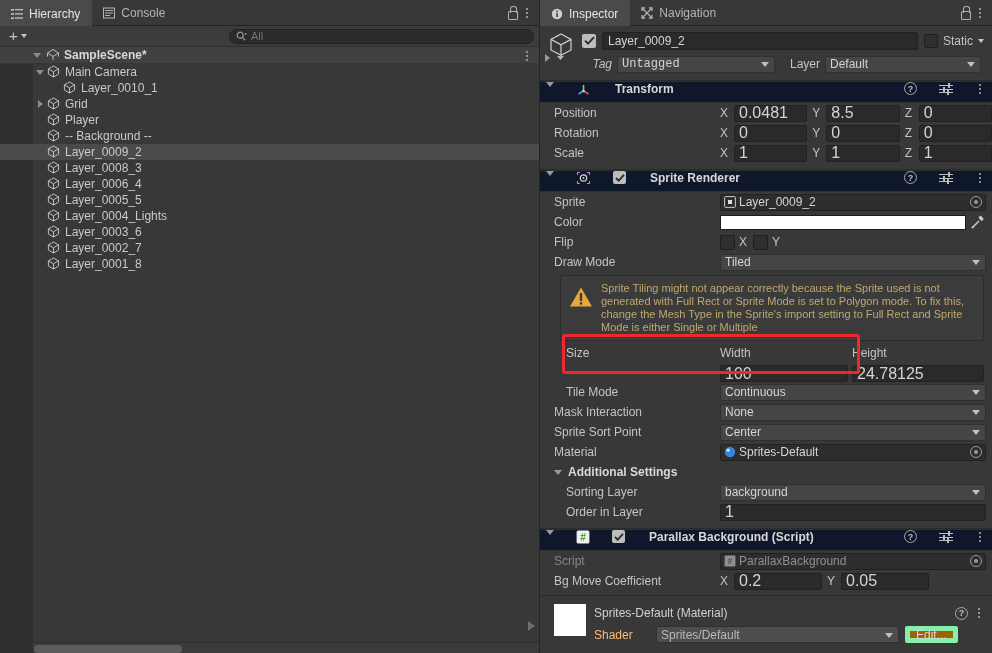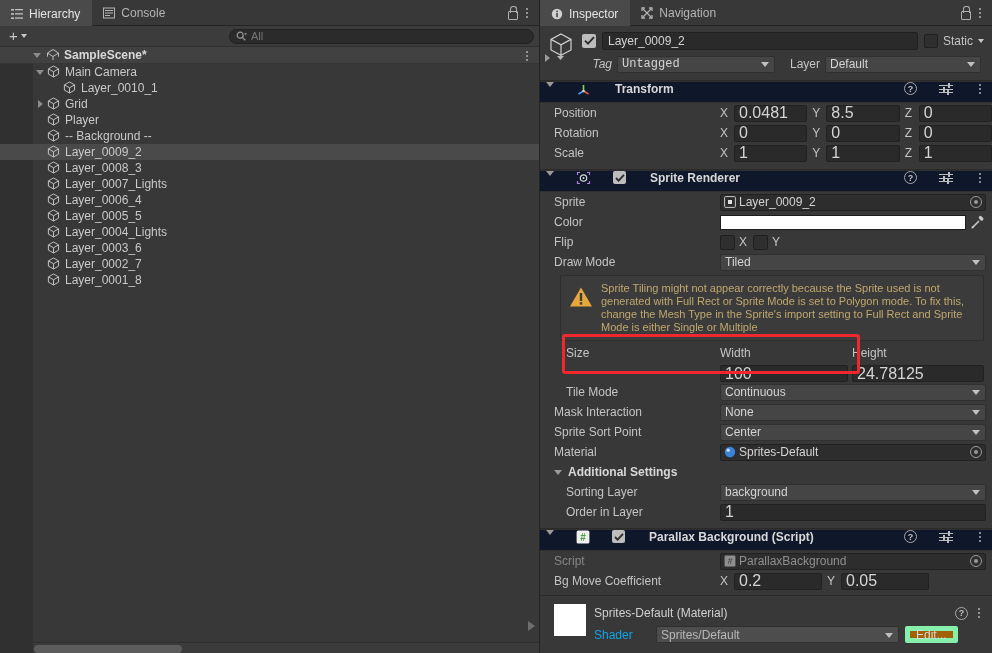--- a/index.html
+++ b/index.html
@@ -333,30 +333,20 @@
           </div>
           <div class="row">
             <span style="display:inline-block;width:33px;flex:none;"></span>
             <span class="disc"></span>
             <span class="cubeicon"><svg width="13" height="13" viewBox="0 0 13 13">
                 <polygon points="6.5,1 11.6,3.9 11.6,9.1 6.5,12 1.4,9.1 1.4,3.9" fill="none" stroke="#c0c0c0" stroke-width="1"></polygon>
                 <polyline points="1.4,3.9 6.5,6.8 11.6,3.9" fill="none" stroke="#c0c0c0" stroke-width="1"></polyline>
                 <line x1="6.5" y1="6.8" x2="6.5" y2="12" stroke="#c0c0c0" stroke-width="1"></line>
               </svg></span>
             <span class="rowlabel">Layer_0008_3</span>
-          </div>
-          <div class="row">
-            <span style="display:inline-block;width:33px;flex:none;"></span>
-            <span class="disc"></span>
-            <span class="cubeicon"><svg width="13" height="13" viewBox="0 0 13 13">
-                <polygon points="6.5,1 11.6,3.9 11.6,9.1 6.5,12 1.4,9.1 1.4,3.9" fill="none" stroke="#c0c0c0" stroke-width="1"></polygon>
-                <polyline points="1.4,3.9 6.5,6.8 11.6,3.9" fill="none" stroke="#c0c0c0" stroke-width="1"></polyline>
-                <line x1="6.5" y1="6.8" x2="6.5" y2="12" stroke="#c0c0c0" stroke-width="1"></line>
-              </svg></span>
-            <span class="rowlabel">Layer_0007_Lights</span>
           </div>
           <div class="row">
             <span style="display:inline-block;width:33px;flex:none;"></span>
             <span class="disc"></span>
             <span class="cubeicon"><svg width="13" height="13" viewBox="0 0 13 13">
                 <polygon points="6.5,1 11.6,3.9 11.6,9.1 6.5,12 1.4,9.1 1.4,3.9" fill="none" stroke="#c0c0c0" stroke-width="1"></polygon>
                 <polyline points="1.4,3.9 6.5,6.8 11.6,3.9" fill="none" stroke="#c0c0c0" stroke-width="1"></polyline>
                 <line x1="6.5" y1="6.8" x2="6.5" y2="12" stroke="#c0c0c0" stroke-width="1"></line>
               </svg></span>
             <span class="rowlabel">Layer_0006_4</span>
@@ -781,21 +771,21 @@
               <span>Sprites-Default (Material)</span>
               <span style="flex:1"></span>
               <span class="hicon">?</span>
               <span class="kebab" style="margin-left:6px;">
                   <i></i>
                   <i></i>
                   <i></i>
                 </span>
             </span>
             <span class="mat-shader">
-              <span class="lbl dim" style="width:56px;color:#0ea5e9;">Shader</span>
+              <span class="lbl dim" style="width:56px;color:#fdba74;">Shader</span>
               <span class="dropdown" style="width:243px;height:17px;background:#4d4d4d;">
                 <span style="color:#b8b8b8;">Sprites/Default</span>
                 <span class="dcaret"></span>
               </span>
               <span class="editbtn">Edit...</span>
             </span>
           </span>
         </div>
       </div>
 

